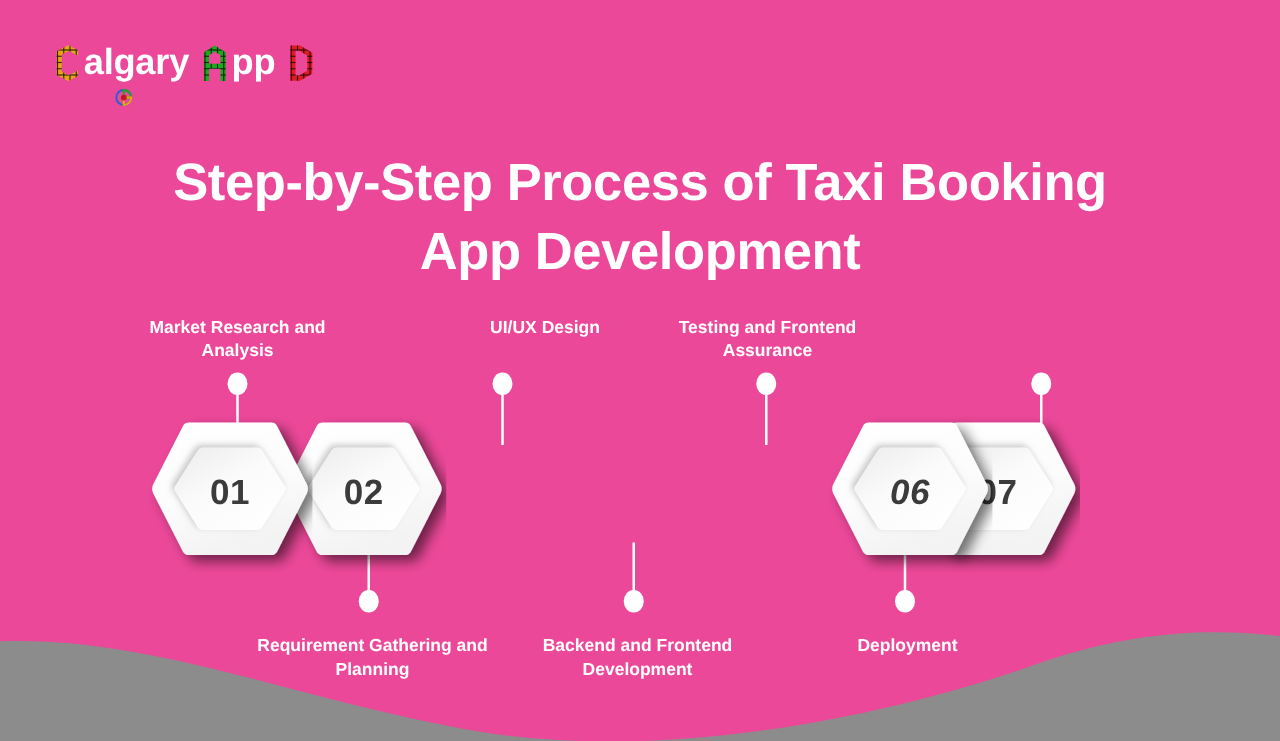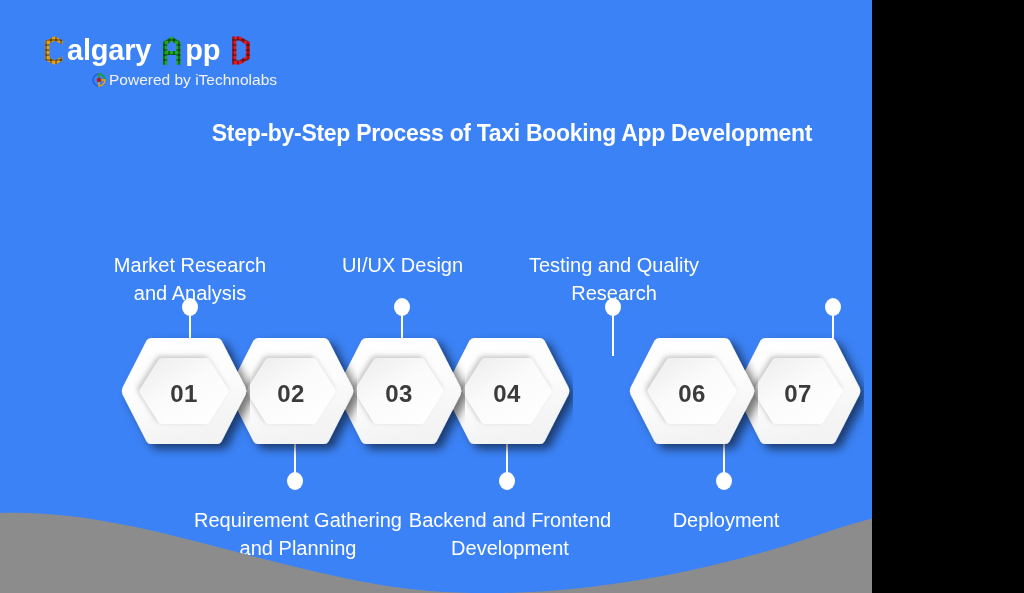--- a/index.html
+++ b/index.html
@@ -6,23 +6,23 @@
     margin: 0;
     padding: 0;
     background: #000;
   }
   body {
     font-family: "Liberation Sans", sans-serif;
     -webkit-font-smoothing: antialiased;
   }
   #canvas {
     position: relative;
-    width: 872px;
+    width: 1024px;
     height: 593px;
-    background: #3b82f6;
+    background: #ec4899;
     overflow: hidden;
   }
 
   
   .wave {
     position: absolute;
     left: 0;
     top: 465px;
     width: 1024px;
     height: 128px;
@@ -76,21 +76,21 @@
   }
 
   
   .title {
     position: absolute;
     left: 97px;
     top: 118px;
     width: 830px;
     text-align: center;
     color: #ffffff;
-    font-size: 23px;
+    font-size: 42px;
     font-weight: 700;
     line-height: 1.32;
     letter-spacing: -0.3px;
   }
 
   
   .steps {
     position: absolute;
     left: 0;
     top: 0;
@@ -116,21 +116,21 @@
 
   .step-num {
     position: absolute;
     left: 0;
     top: 0;
     width: 132px;
     height: 128px;
     display: flex;
     align-items: center;
     justify-content: center;
-    font-size: 24px;
+    font-size: 28px;
     font-weight: 700;
     color: #3b3b3b;
     letter-spacing: 0.5px;
     pointer-events: none;
   }
 
   
   .conn {
     position: absolute;
     width: 2px;
@@ -142,22 +142,22 @@
     height: 18px;
     border-radius: 50%;
     background: #ffffff;
   }
 
   
   .lbl {
     position: absolute;
     text-align: center;
     color: #ffffff;
-    font-size: 20px;
-    font-weight: 400;
+    font-size: 14px;
+    font-weight: 700;
     line-height: 1.38;
   }
 </style>
 </head>
 <body>
 
 <div id="canvas">
 
   <div class="logo">
     <div class="logo-main">
@@ -237,31 +237,30 @@
     </div>
     <div class="logo-sub">
       <span class="ring">
         <svg width="14" height="14" viewBox="0 0 14 14">
           <circle cx="7" cy="7" r="6" fill="none" stroke="#2a5fd0" stroke-width="1.6"></circle>
           <path d="M7 1 A6 6 0 0 1 13 7 L7 7 Z" fill="none" stroke="#1DA81D" stroke-width="1.6"></path>
           <path d="M13 7 A6 6 0 0 1 7 13 L7 7 Z" fill="none" stroke="#E8A317" stroke-width="1.6"></path>
           <circle cx="7" cy="7" r="2.3" fill="#C01820"></circle>
         </svg>
       </span>
-      <span>Powered by iTechnolabs</span>
     </div>
   </div>
 
   <div class="title">Step-by-Step Process of Taxi Booking App Development</div>
 
   <div class="steps">
 
     <div class="lbl" style="left:95px; top:252px; width:190px;">Market Research and Analysis</div>
-    <div class="lbl" style="left:325px; top:252px; width:155px;">UI/UX Design</div>
-    <div class="lbl" style="left:520px; top:252px; width:188px;">Testing and Quality Research</div>
+    <div class="lbl" style="left:325px; top:252px; width:155px;text-align:right;">UI/UX Design</div>
+    <div class="lbl" style="left:520px; top:252px; width:188px;">Testing and Frontend Assurance</div>
 
     <div class="lbl" style="left:191px; top:507px; width:214px;">Requirement Gathering and Planning</div>
     <div class="lbl" style="left:403px; top:507px; width:214px;">Backend and Frontend Development</div>
     <div class="lbl" style="left:640px; top:507px; width:172px;">Deployment</div>
 
     <div class="dot" style="left:182px; top:298px;"></div>
     <div class="conn" style="left:189px; top:314px; height:42px;"></div>
     <div class="dot" style="left:394px; top:298px;"></div>
     <div class="conn" style="left:401px; top:314px; height:42px;"></div>
     <div class="dot" style="left:605px; top:298px;"></div>
@@ -316,46 +315,24 @@
           <g filter="url(#hexShadow)">
             <path d="M33 8 Q30 8 28.5 10.5 L4.5 57.5 Q3 61 4.5 64.5 L28.5 111.5 Q30 114 33 114 L99 114 Q102 114 103.5 111.5 L127.5 64.5 Q129 61 127.5 57.5 L103.5 10.5 Q102 8 99 8 Z" fill="url(#hexGradOuter)"></path>
           </g>
           <g filter="url(#innerSoft)">
             <path d="M44 28 Q41.5 28 40.2 30.2 L22 59 Q20.8 61 22 63 L40.2 91.8 Q41.5 94 44 94 L88 94 Q90.5 94 91.8 91.8 L110 63 Q111.2 61 110 59 L91.8 30.2 Q90.5 28 88 28 Z" fill="url(#hexGradInner)"></path>
           </g>
         </svg>
         <div class="step-num">02</div>
       </div>
 
-      <div class="step-node" style="left:215px; z-index:5;">
-        <svg width="132" height="128" viewBox="0 0 132 128">
-          <g filter="url(#hexShadow)">
-            <path d="M33 8 Q30 8 28.5 10.5 L4.5 57.5 Q3 61 4.5 64.5 L28.5 111.5 Q30 114 33 114 L99 114 Q102 114 103.5 111.5 L127.5 64.5 Q129 61 127.5 57.5 L103.5 10.5 Q102 8 99 8 Z" fill="url(#hexGradOuter)"></path>
-          </g>
-          <g filter="url(#innerSoft)">
-            <path d="M44 28 Q41.5 28 40.2 30.2 L22 59 Q20.8 61 22 63 L40.2 91.8 Q41.5 94 44 94 L88 94 Q90.5 94 91.8 91.8 L110 63 Q111.2 61 110 59 L91.8 30.2 Q90.5 28 88 28 Z" fill="url(#hexGradInner)"></path>
-          </g>
-        </svg>
-        <div class="step-num">03</div>
-      </div>
-
-      <div class="step-node" style="left:323px; z-index:4;">
-        <svg width="132" height="128" viewBox="0 0 132 128">
-          <g filter="url(#hexShadow)">
-            <path d="M33 8 Q30 8 28.5 10.5 L4.5 57.5 Q3 61 4.5 64.5 L28.5 111.5 Q30 114 33 114 L99 114 Q102 114 103.5 111.5 L127.5 64.5 Q129 61 127.5 57.5 L103.5 10.5 Q102 8 99 8 Z" fill="url(#hexGradOuter)"></path>
-          </g>
-          <g filter="url(#innerSoft)">
-            <path d="M44 28 Q41.5 28 40.2 30.2 L22 59 Q20.8 61 22 63 L40.2 91.8 Q41.5 94 44 94 L88 94 Q90.5 94 91.8 91.8 L110 63 Q111.2 61 110 59 L91.8 30.2 Q90.5 28 88 28 Z" fill="url(#hexGradInner)"></path>
-          </g>
-        </svg>
-        <div class="step-num">04</div>
-      </div>
-
-
-      <div class="step-node" style="left:508px; z-index:2;">
+
+
+
+      <div class="step-node" style="left:544px; z-index:2;font-style:italic;">
         <svg width="132" height="128" viewBox="0 0 132 128">
           <g filter="url(#hexShadow)">
             <path d="M33 8 Q30 8 28.5 10.5 L4.5 57.5 Q3 61 4.5 64.5 L28.5 111.5 Q30 114 33 114 L99 114 Q102 114 103.5 111.5 L127.5 64.5 Q129 61 127.5 57.5 L103.5 10.5 Q102 8 99 8 Z" fill="url(#hexGradOuter)"></path>
           </g>
           <g filter="url(#innerSoft)">
             <path d="M44 28 Q41.5 28 40.2 30.2 L22 59 Q20.8 61 22 63 L40.2 91.8 Q41.5 94 44 94 L88 94 Q90.5 94 91.8 91.8 L110 63 Q111.2 61 110 59 L91.8 30.2 Q90.5 28 88 28 Z" fill="url(#hexGradInner)"></path>
           </g>
         </svg>
         <div class="step-num">06</div>
       </div>

